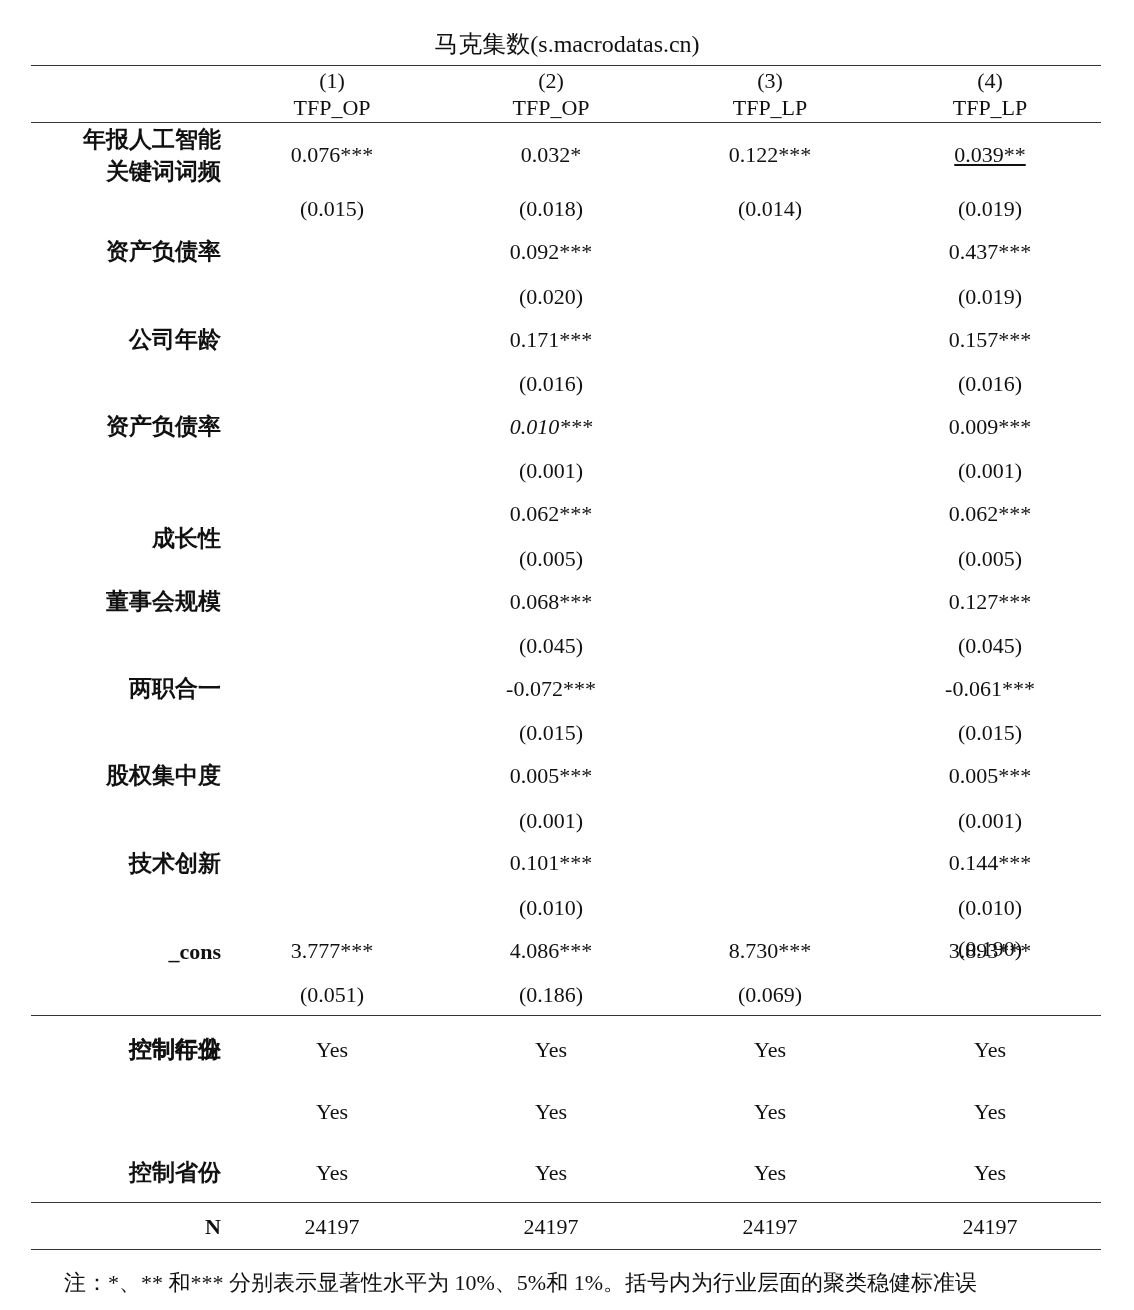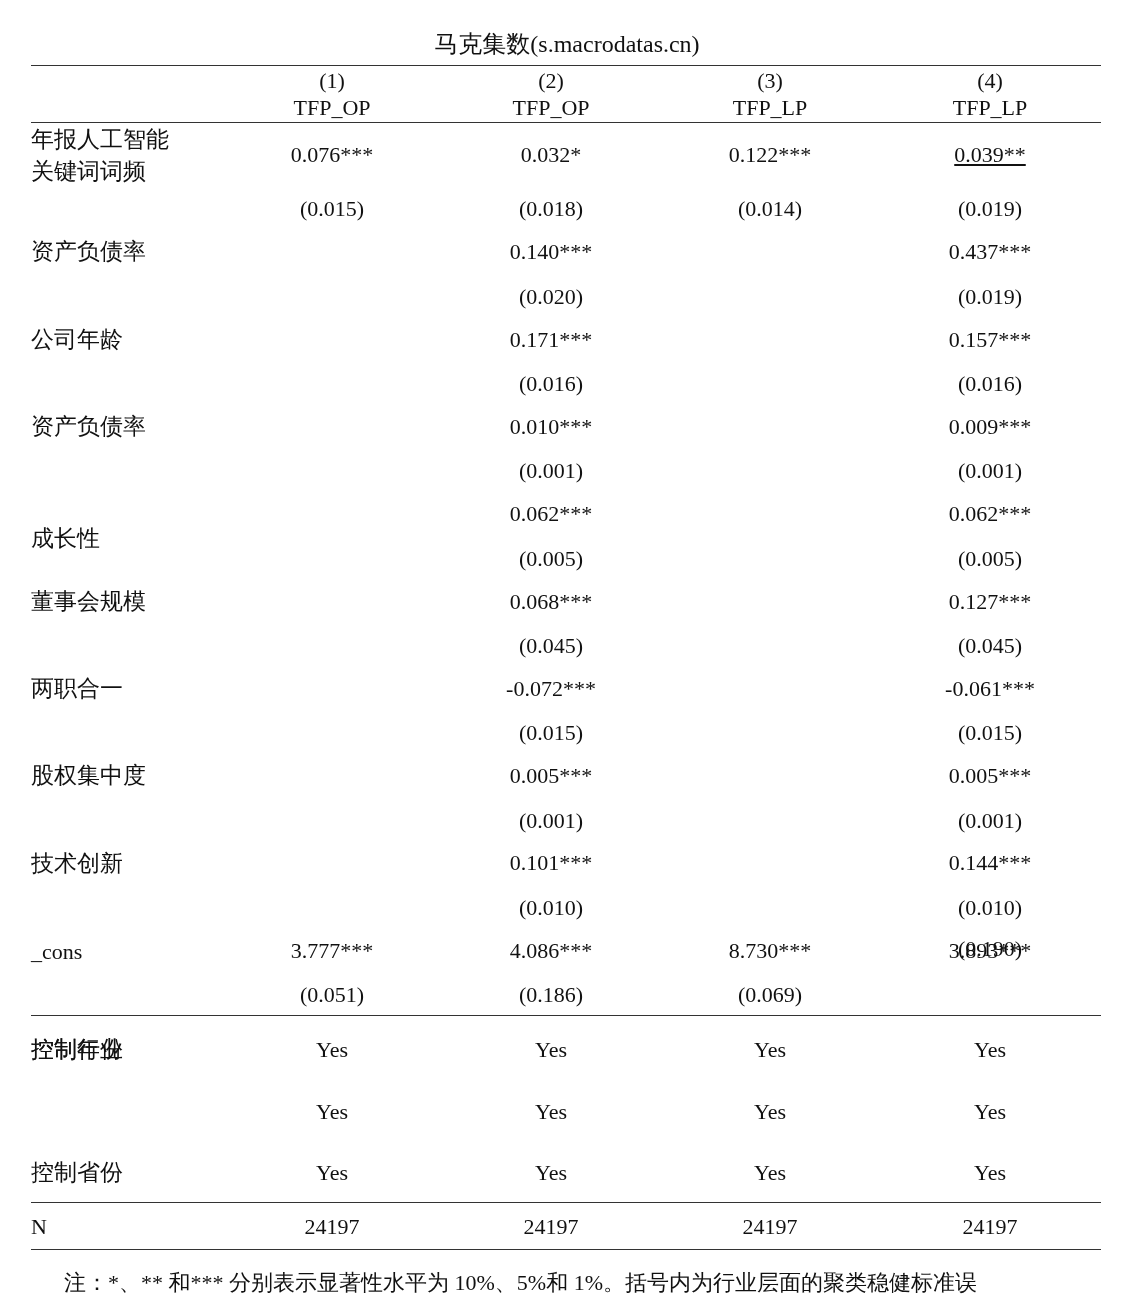--- a/index.html
+++ b/index.html
@@ -35,23 +35,24 @@
     position: absolute;
     text-align: center;
     font-size: 22px;
     line-height: 26px;
     white-space: nowrap;
   }
   .label {
     position: absolute;
     left: 31px;
     width: 190px;
-    text-align: left;
+    text-align: right;
     font-size: 23px;
     line-height: 30px;
+    font-weight: bold;
   }
   .col1 { left: 232px; width: 200px; }
   .col2 { left: 451px; width: 200px; }
   .col3 { left: 670px; width: 200px; }
   .col4 { left: 890px; width: 200px; }
   .note {
     position: absolute;
     top: 1268px;
     left: 64px;
     font-size: 22px;
@@ -88,21 +89,21 @@
   <div class="cell col4" style="top:142px;text-decoration:underline;">0.039**</div>
   <div class="cell col1" style="top:196px;">(0.015)</div>
   <div class="cell col2" style="top:196px;">(0.018)</div>
   <div class="cell col3" style="top:196px;">(0.014)</div>
   <div class="cell col4" style="top:196px;">(0.019)</div>
 </div>
 
 <div>
   <div class="label" style="top:237px;">资产负债率</div>
   <div class="cell col1" style="top:239px;"></div>
-  <div class="cell col2" style="top:239px;">0.140***</div>
+  <div class="cell col2" style="top:239px;">0.092***</div>
   <div class="cell col3" style="top:239px;"></div>
   <div class="cell col4" style="top:239px;">0.437***</div>
   <div class="cell col1" style="top:284px;"></div>
   <div class="cell col2" style="top:284px;text-align:center;">(0.020)</div>
   <div class="cell col3" style="top:284px;"></div>
   <div class="cell col4" style="top:284px;">(0.019)</div>
 </div>
 
 <div>
   <div class="label" style="top:325px;">公司年龄</div>
@@ -112,21 +113,21 @@
   <div class="cell col4" style="top:327px;">0.157***</div>
   <div class="cell col1" style="top:371px;"></div>
   <div class="cell col2" style="top:371px;">(0.016)</div>
   <div class="cell col3" style="top:371px;"></div>
   <div class="cell col4" style="top:371px;">(0.016)</div>
 </div>
 
 <div>
   <div class="label" style="top:412px;">资产负债率</div>
   <div class="cell col1" style="top:414px;"></div>
-  <div class="cell col2" style="top:414px;">0.010***</div>
+  <div class="cell col2" style="top:414px;font-style:italic;">0.010***</div>
   <div class="cell col3" style="top:414px;"></div>
   <div class="cell col4" style="top:414px;">0.009***</div>
   <div class="cell col1" style="top:458px;"></div>
   <div class="cell col2" style="top:458px;">(0.001)</div>
   <div class="cell col3" style="top:458px;"></div>
   <div class="cell col4" style="top:458px;">(0.001)</div>
 </div>
 
 <div>
   <div class="label" style="top:524px;">成长性</div>

